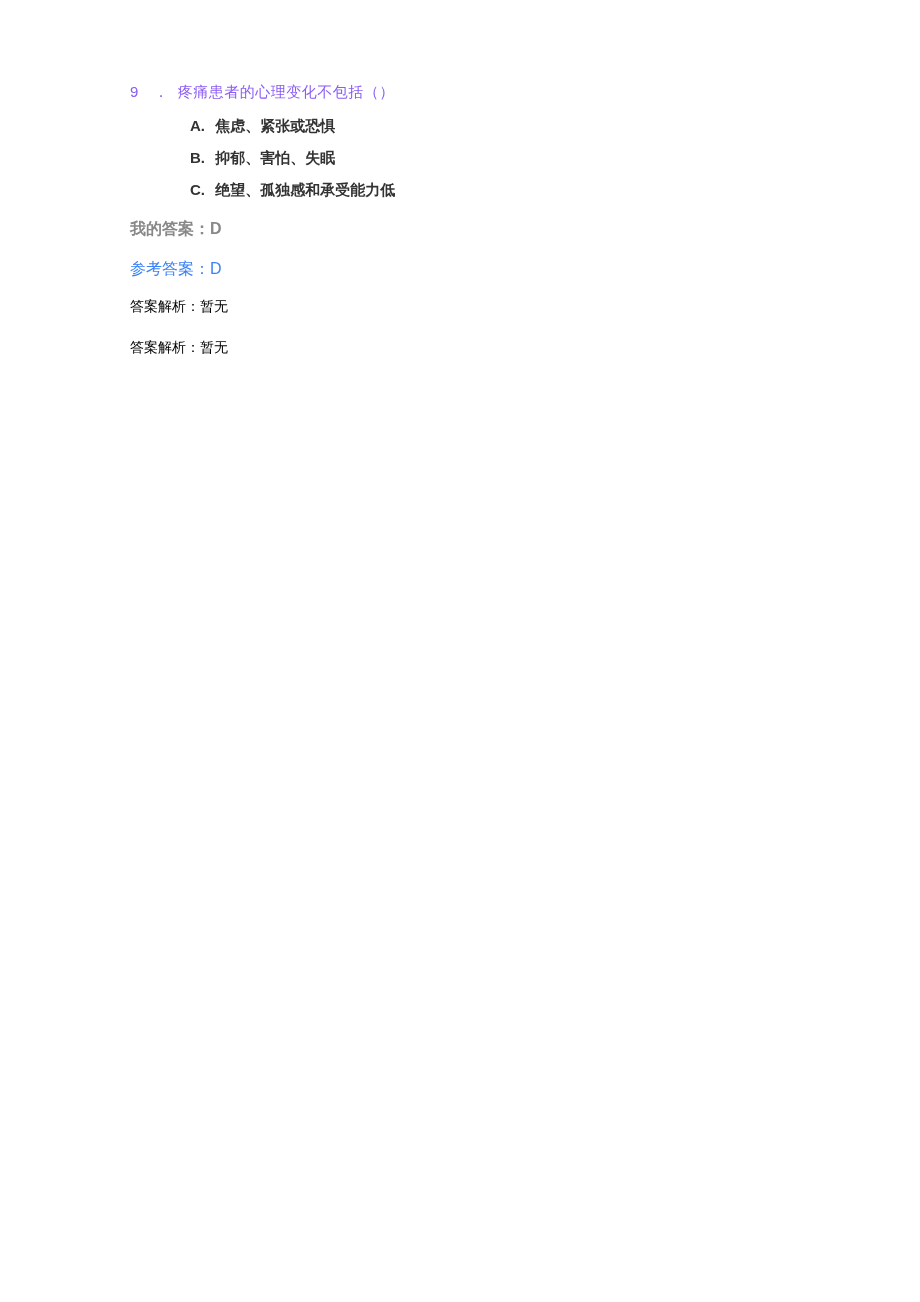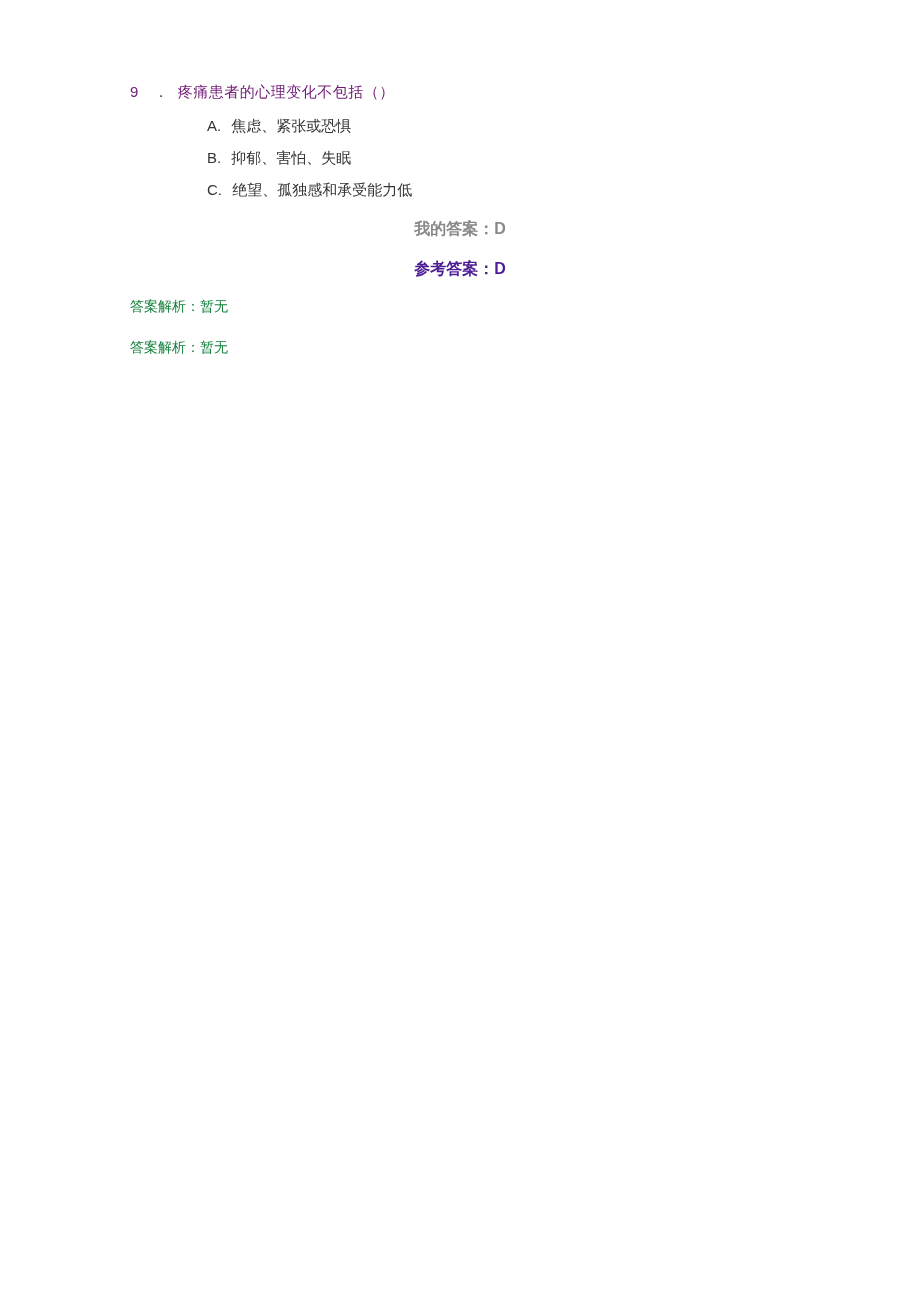--- a/index.html
+++ b/index.html
@@ -14,71 +14,70 @@
       width: 920px;
       color: #333333;
       font-size: 15px;
       line-height: 1.6;
     }
     .question-block {
       margin-bottom: 8px;
     }
     .question-stem {
       font-weight: normal;
-      color: #701a75;
+      color: #8b5cf6;
       margin-bottom: 10px;
       letter-spacing: 0.5px;
     }
     .question-number {
       display: inline;
     }
     .question-dot {
       display: inline;
       margin: 0 4px 0 10px;
     }
     .options {
-      margin-left: 77px;
+      margin-left: 60px;
       margin-bottom: 14px;
+      font-weight: bold;
     }
     .option-line {
       margin-bottom: 8px;
       color: #333333;
     }
     .option-letter {
       display: inline;
     }
     .option-text {
       display: inline;
       margin-left: 6px;
     }
     .option-line.tight .option-text {
       margin-left: 0;
     }
     .my-answer {
       color: #888888;
       font-weight: bold;
       margin-bottom: 14px;
       font-size: 16px;
-      text-align: center;
     }
     .my-answer .answer-value {
       font-family: Arial, sans-serif;
     }
     .ref-answer {
-      color: #4c1d95;
-      font-weight: bold;
+      color: #3b82f6;
+      font-weight: normal;
       margin-bottom: 14px;
       font-size: 16px;
-      text-align: center;
     }
     .ref-answer .answer-value {
       font-family: Arial, sans-serif;
     }
     .analysis {
-      color: #15803d;
+      color: #000000;
       margin-bottom: 18px;
       font-size: 14px;
     }
   </style>
 </head>
 <body>
 
 <div>
 
   <div class="question-block">

